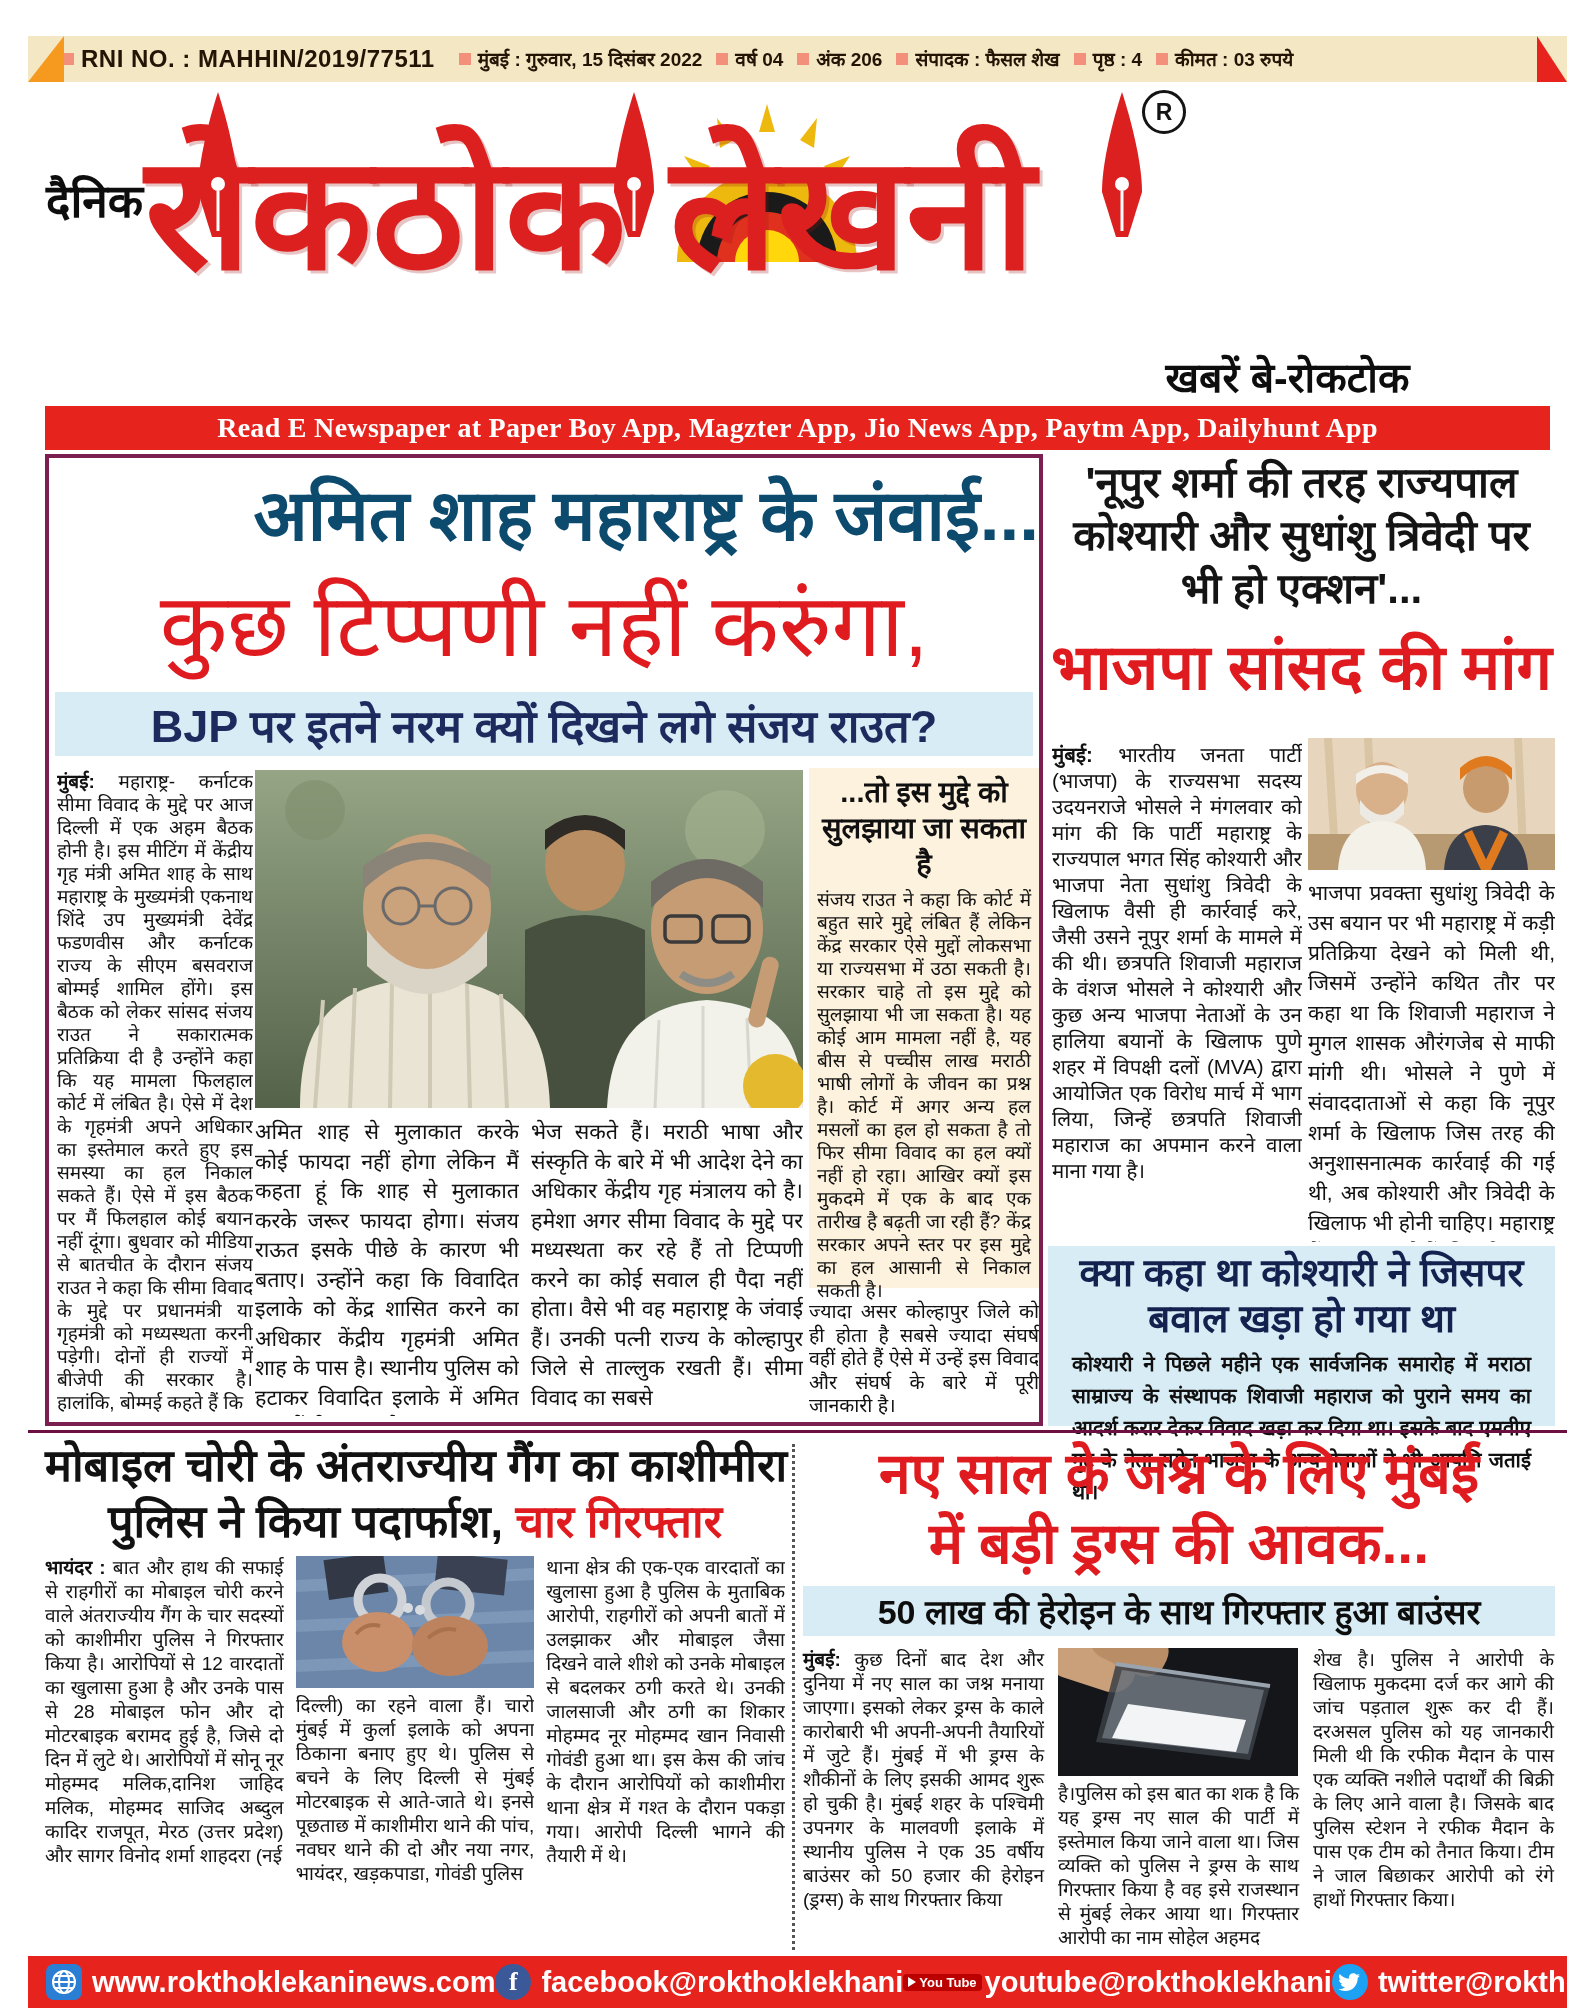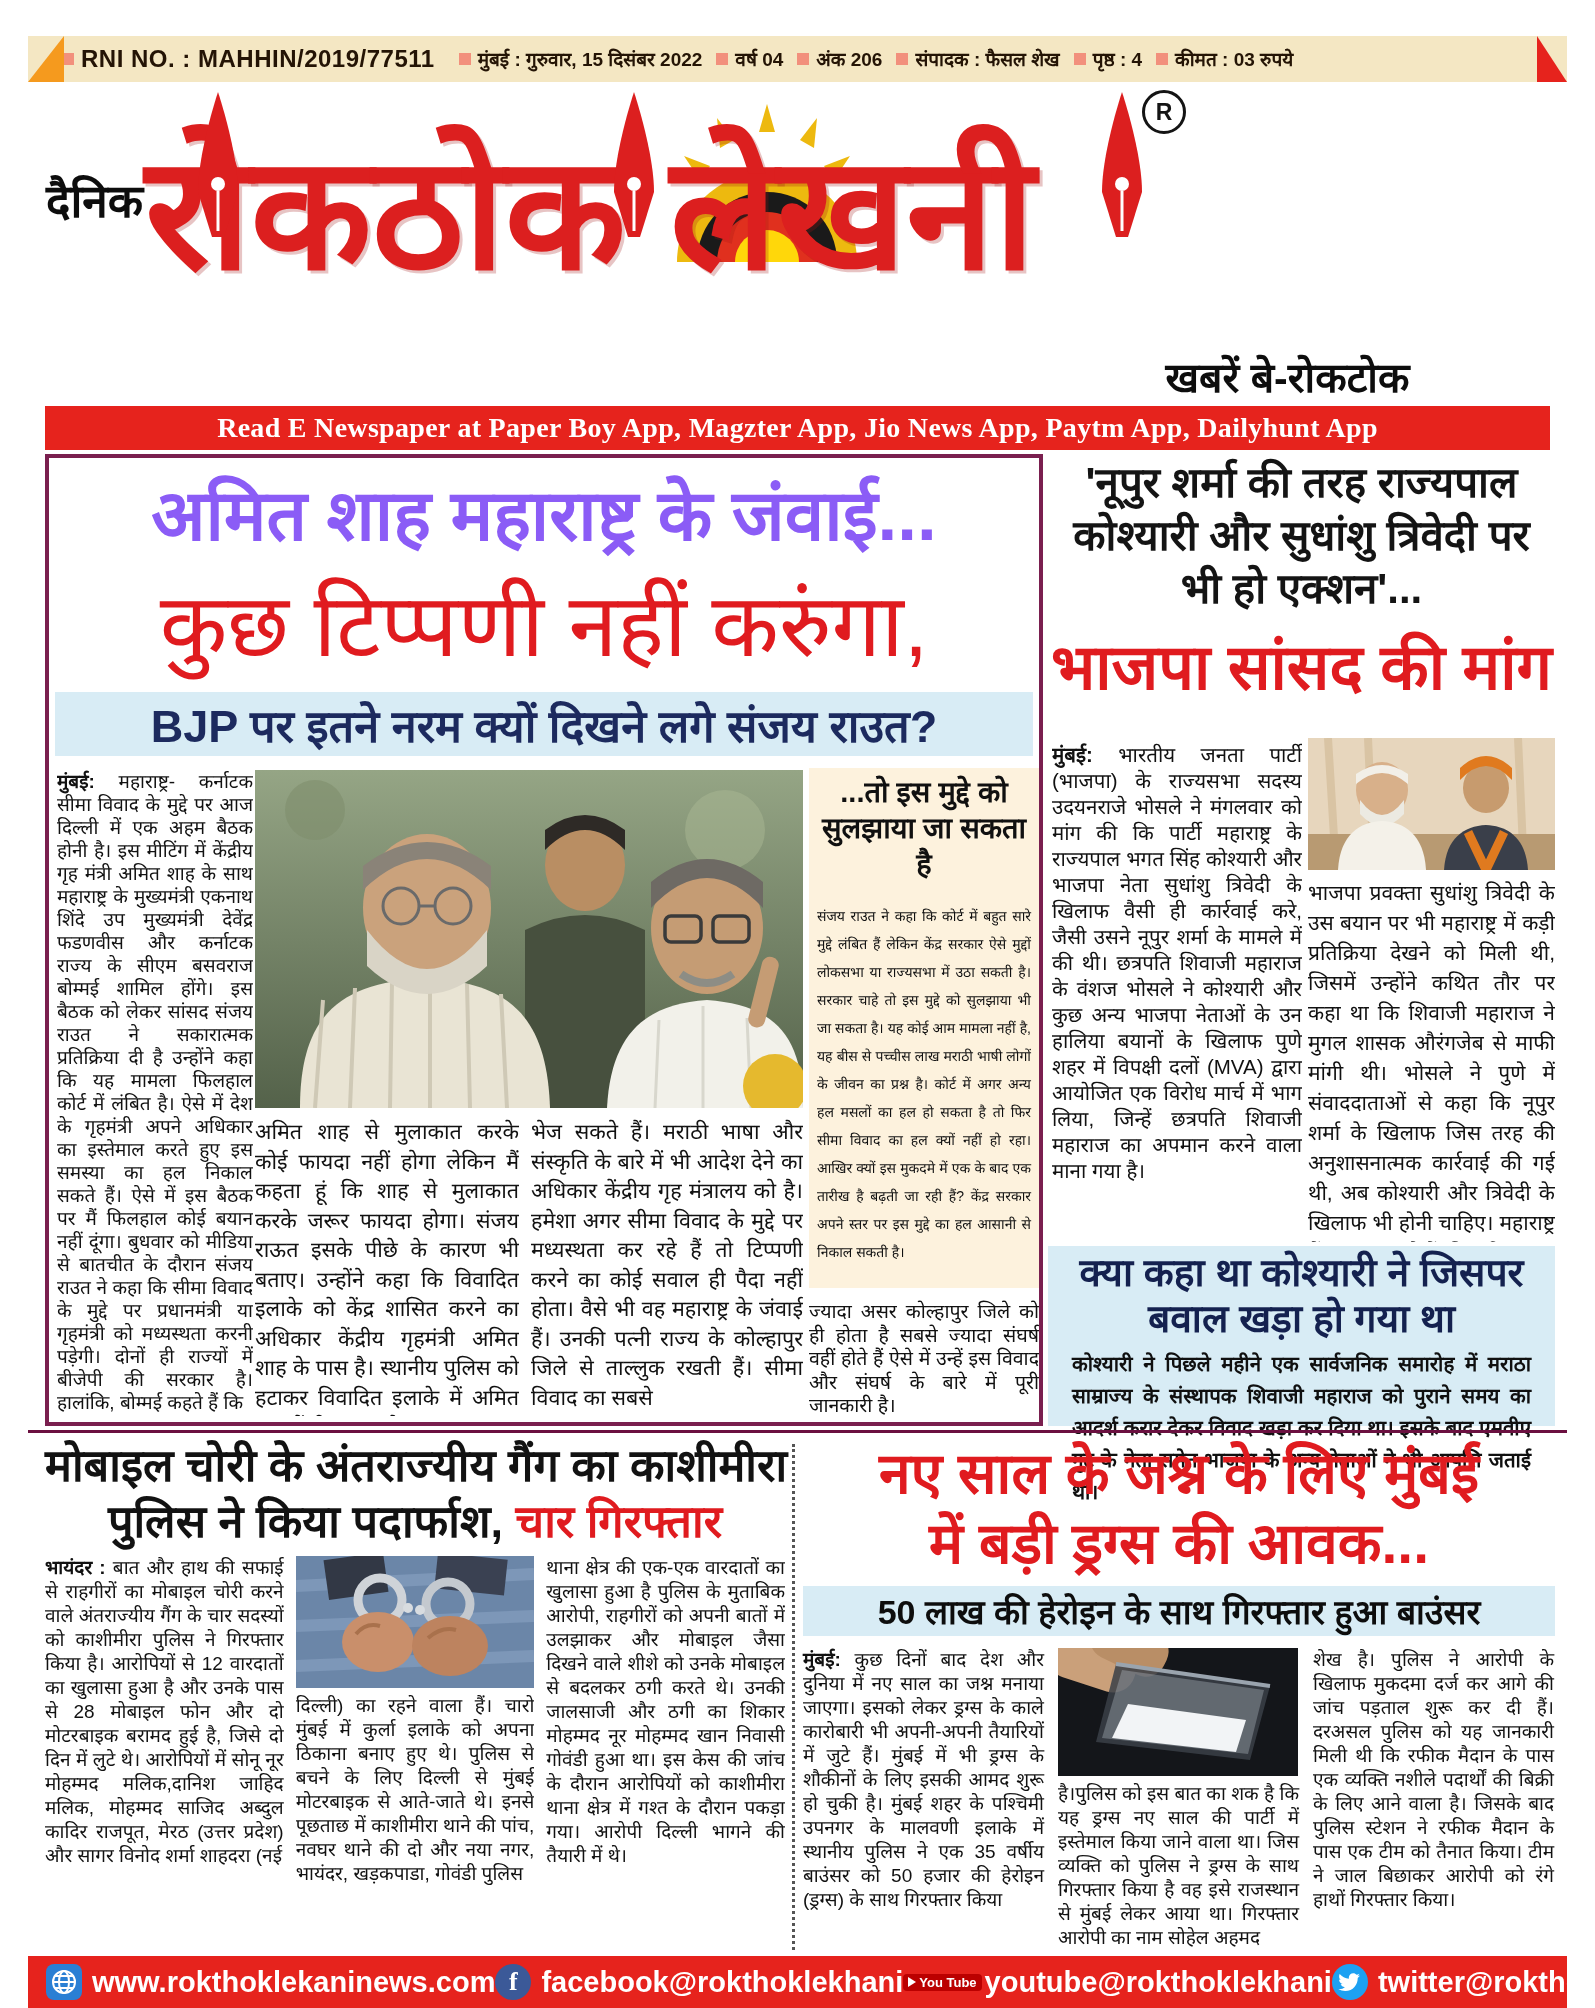--- a/index.html
+++ b/index.html
@@ -27,31 +27,31 @@
             display:flex;align-items:center;justify-content:center;font-size:23px;font-weight:bold;color:#141414;background:#fff;}
   .tagline{left:1075px;top:348px;width:425px;text-align:center;font-size:41px;font-weight:bold;color:#0d0d0d;}
 
   
   .banner{left:45px;top:406px;width:1505px;height:44px;background:#e6231d;display:flex;align-items:center;
           justify-content:center;color:#fff;font-family:"Liberation Serif","DejaVu Serif",serif;
           font-size:28px;font-weight:bold;letter-spacing:.3px;}
 
   
   .lead-box{left:45px;top:454px;width:998px;height:972px;border:4px solid #7a1f4f;background:#fff;box-sizing:border-box;}
-  .lead-h1{left:0;top:6px;width:100%;text-align:center;font-size:71px;font-weight:bold;color:#8b5cf6;white-space:nowrap;}
+  .lead-h1{left:0;top:6px;width:100%;text-align:right;font-size:71px;font-weight:bold;color:#0c4a6e;white-space:nowrap;}
   .lead-h2{left:0;top:104px;width:100%;text-align:center;font-size:88px;font-weight:normal;color:#e01b1f;white-space:nowrap;}
   .lead-sub{left:6px;top:234px;width:978px;height:64px;background:#d8ecf5;display:flex;align-items:center;
             justify-content:center;font-size:45px;font-weight:bold;color:#1c2a5e;white-space:nowrap;}
   .lead-colL{left:8px;top:312px;width:196px;height:645px;font-size:19px;line-height:23px;text-align:justify;overflow:hidden;}
   .lead-photo{left:206px;top:312px;width:548px;height:338px;overflow:hidden;background:#74846a;}
   .lead-colA{left:206px;top:660px;width:264px;height:298px;font-size:21.5px;line-height:29.5px;text-align:justify;overflow:hidden;}
   .lead-colB{left:482px;top:660px;width:272px;height:298px;font-size:21.5px;line-height:29.5px;text-align:justify;overflow:hidden;}
   .cream-box{left:760px;top:310px;width:230px;height:520px;background:#fdf2dd;box-sizing:border-box;padding:6px 8px;}
   .cream-title{text-align:center;font-size:29px;line-height:36px;font-weight:bold;color:#101010;}
-  .cream-body{margin-top:20px;font-size:14px;line-height:28px;text-align:justify;}
+  .cream-body{margin-top:6px;font-size:19px;line-height:23px;text-align:justify;}
   .after-box{left:760px;top:842px;width:230px;height:118px;font-size:19.5px;line-height:23.5px;text-align:justify;overflow:hidden;}
   .dateline{font-weight:bold;}
 
   
   .rstory{left:1048px;top:454px;width:507px;height:972px;}
   .quote-head{left:0;top:2px;width:100%;text-align:center;font-size:42px;line-height:53px;font-weight:bold;color:#141414;}
   .r-red-head{left:0;top:168px;width:100%;text-align:center;font-size:63px;font-weight:bold;color:#e01b1f;white-space:nowrap;}
   .r-col1{left:4px;top:288px;width:250px;height:500px;font-size:20.5px;line-height:26px;text-align:justify;overflow:hidden;}
   .r-photo{left:260px;top:284px;width:247px;height:132px;overflow:hidden;background:#e7d6bd;}
   .r-col2{left:260px;top:424px;width:247px;height:364px;font-size:21px;line-height:30px;text-align:justify;overflow:hidden;}

